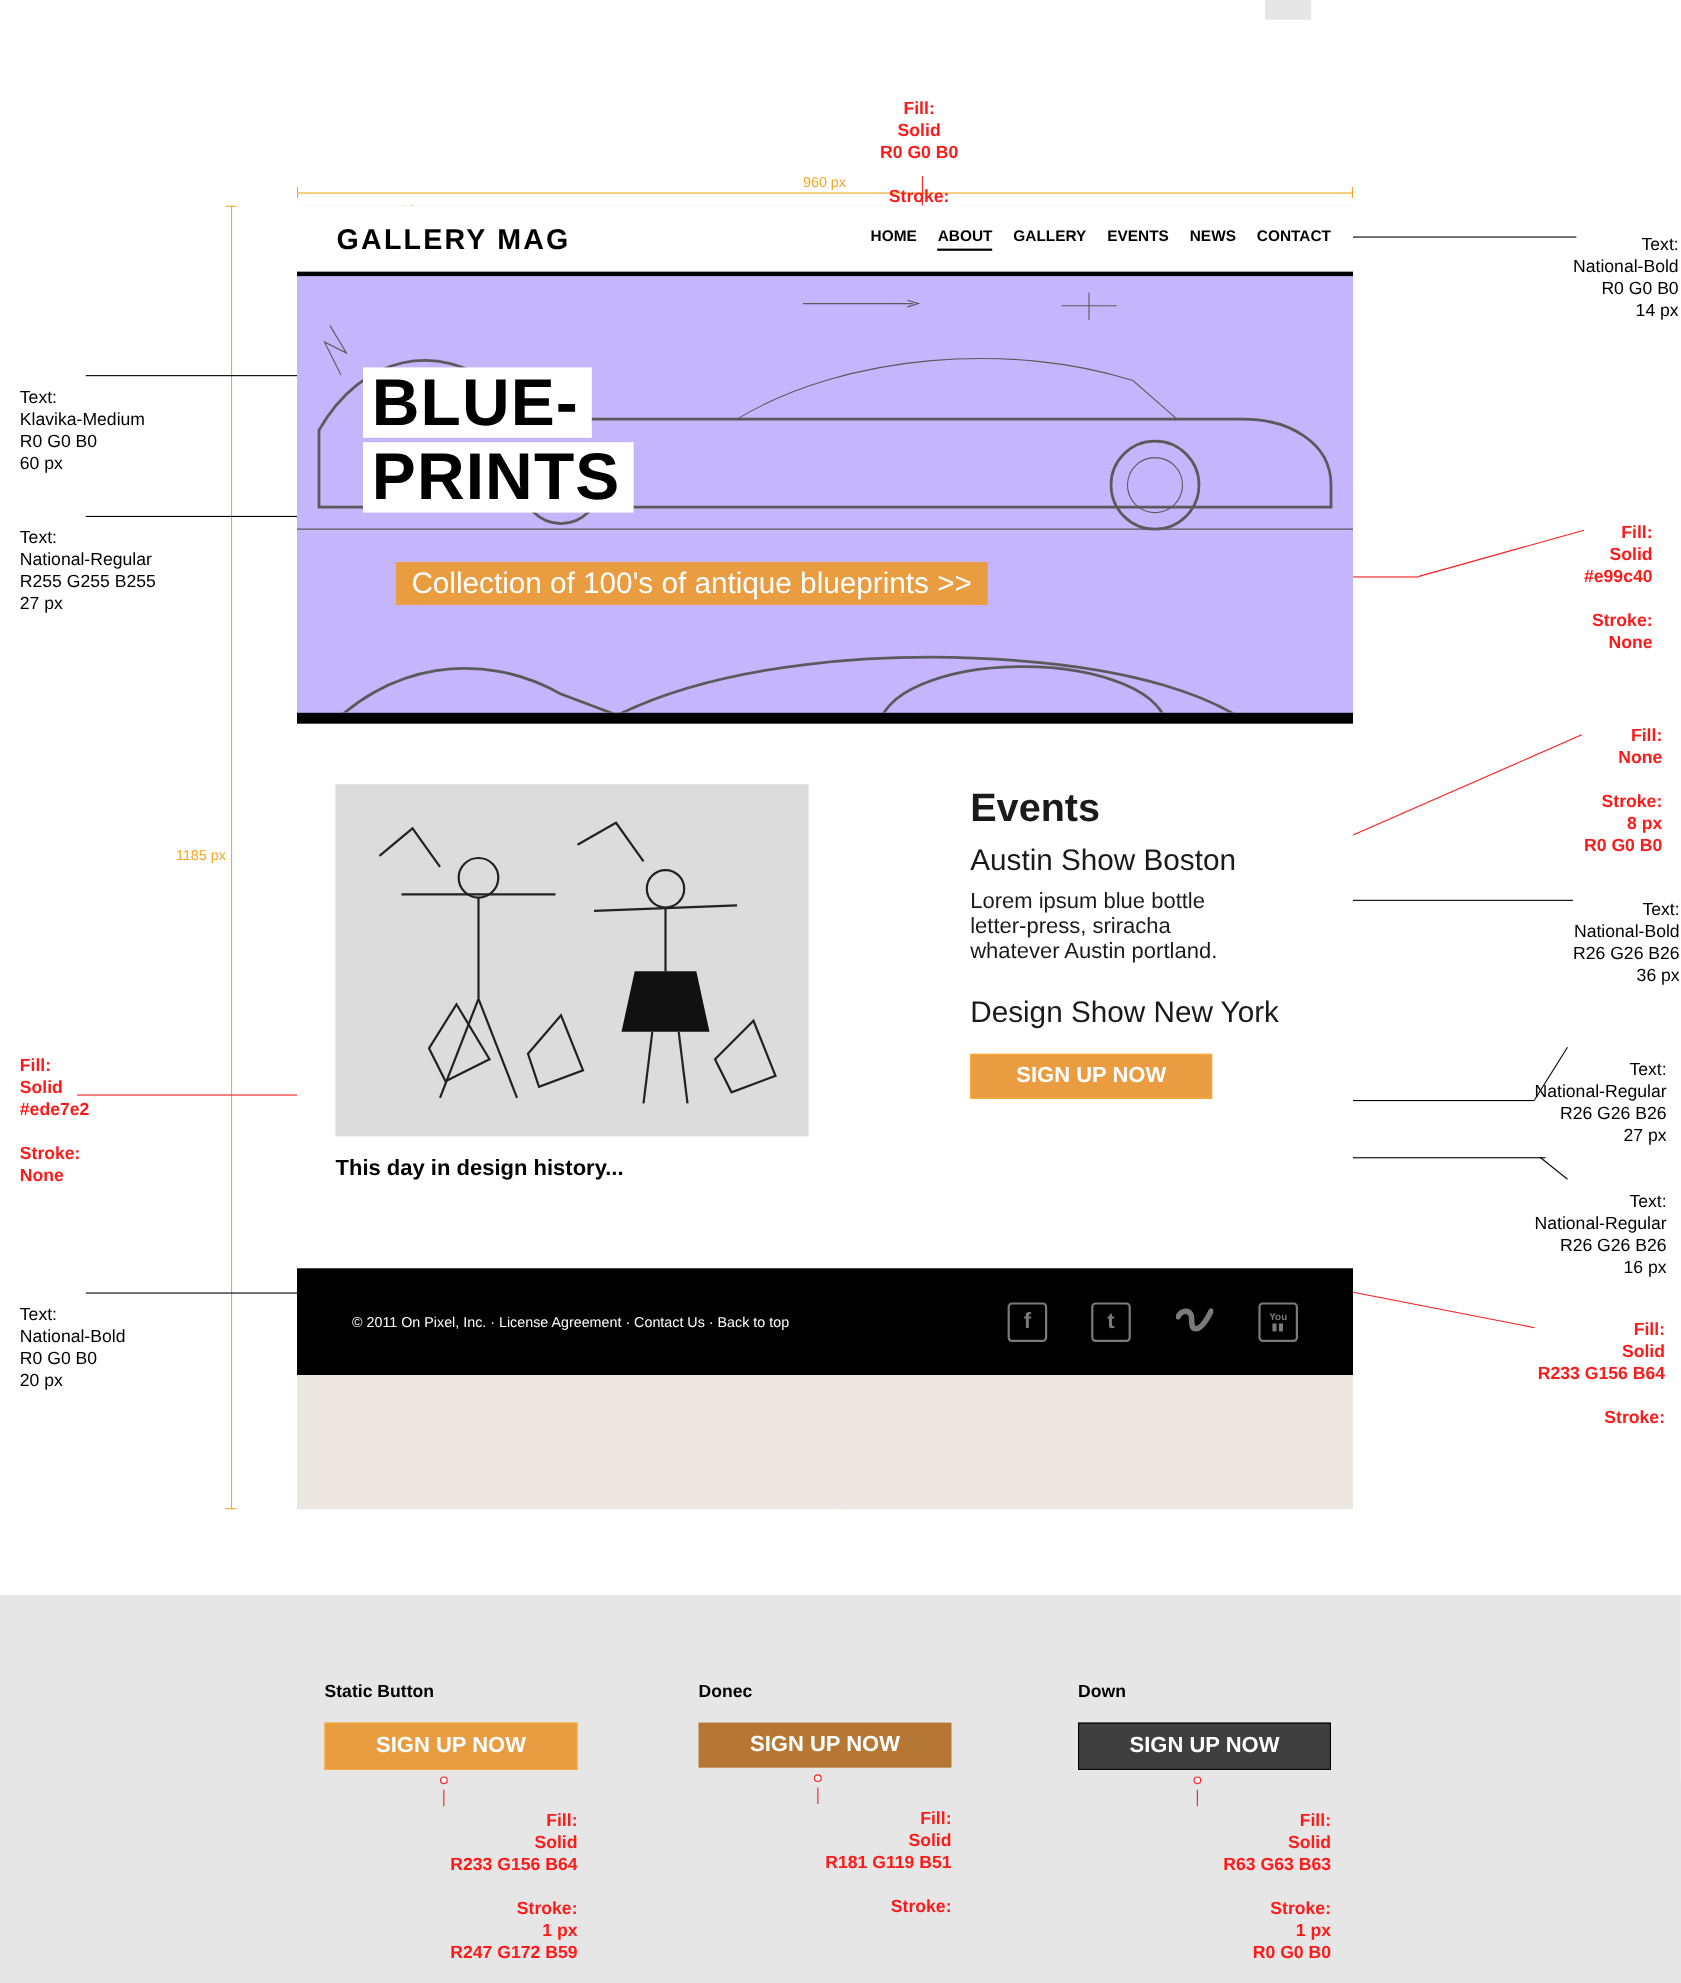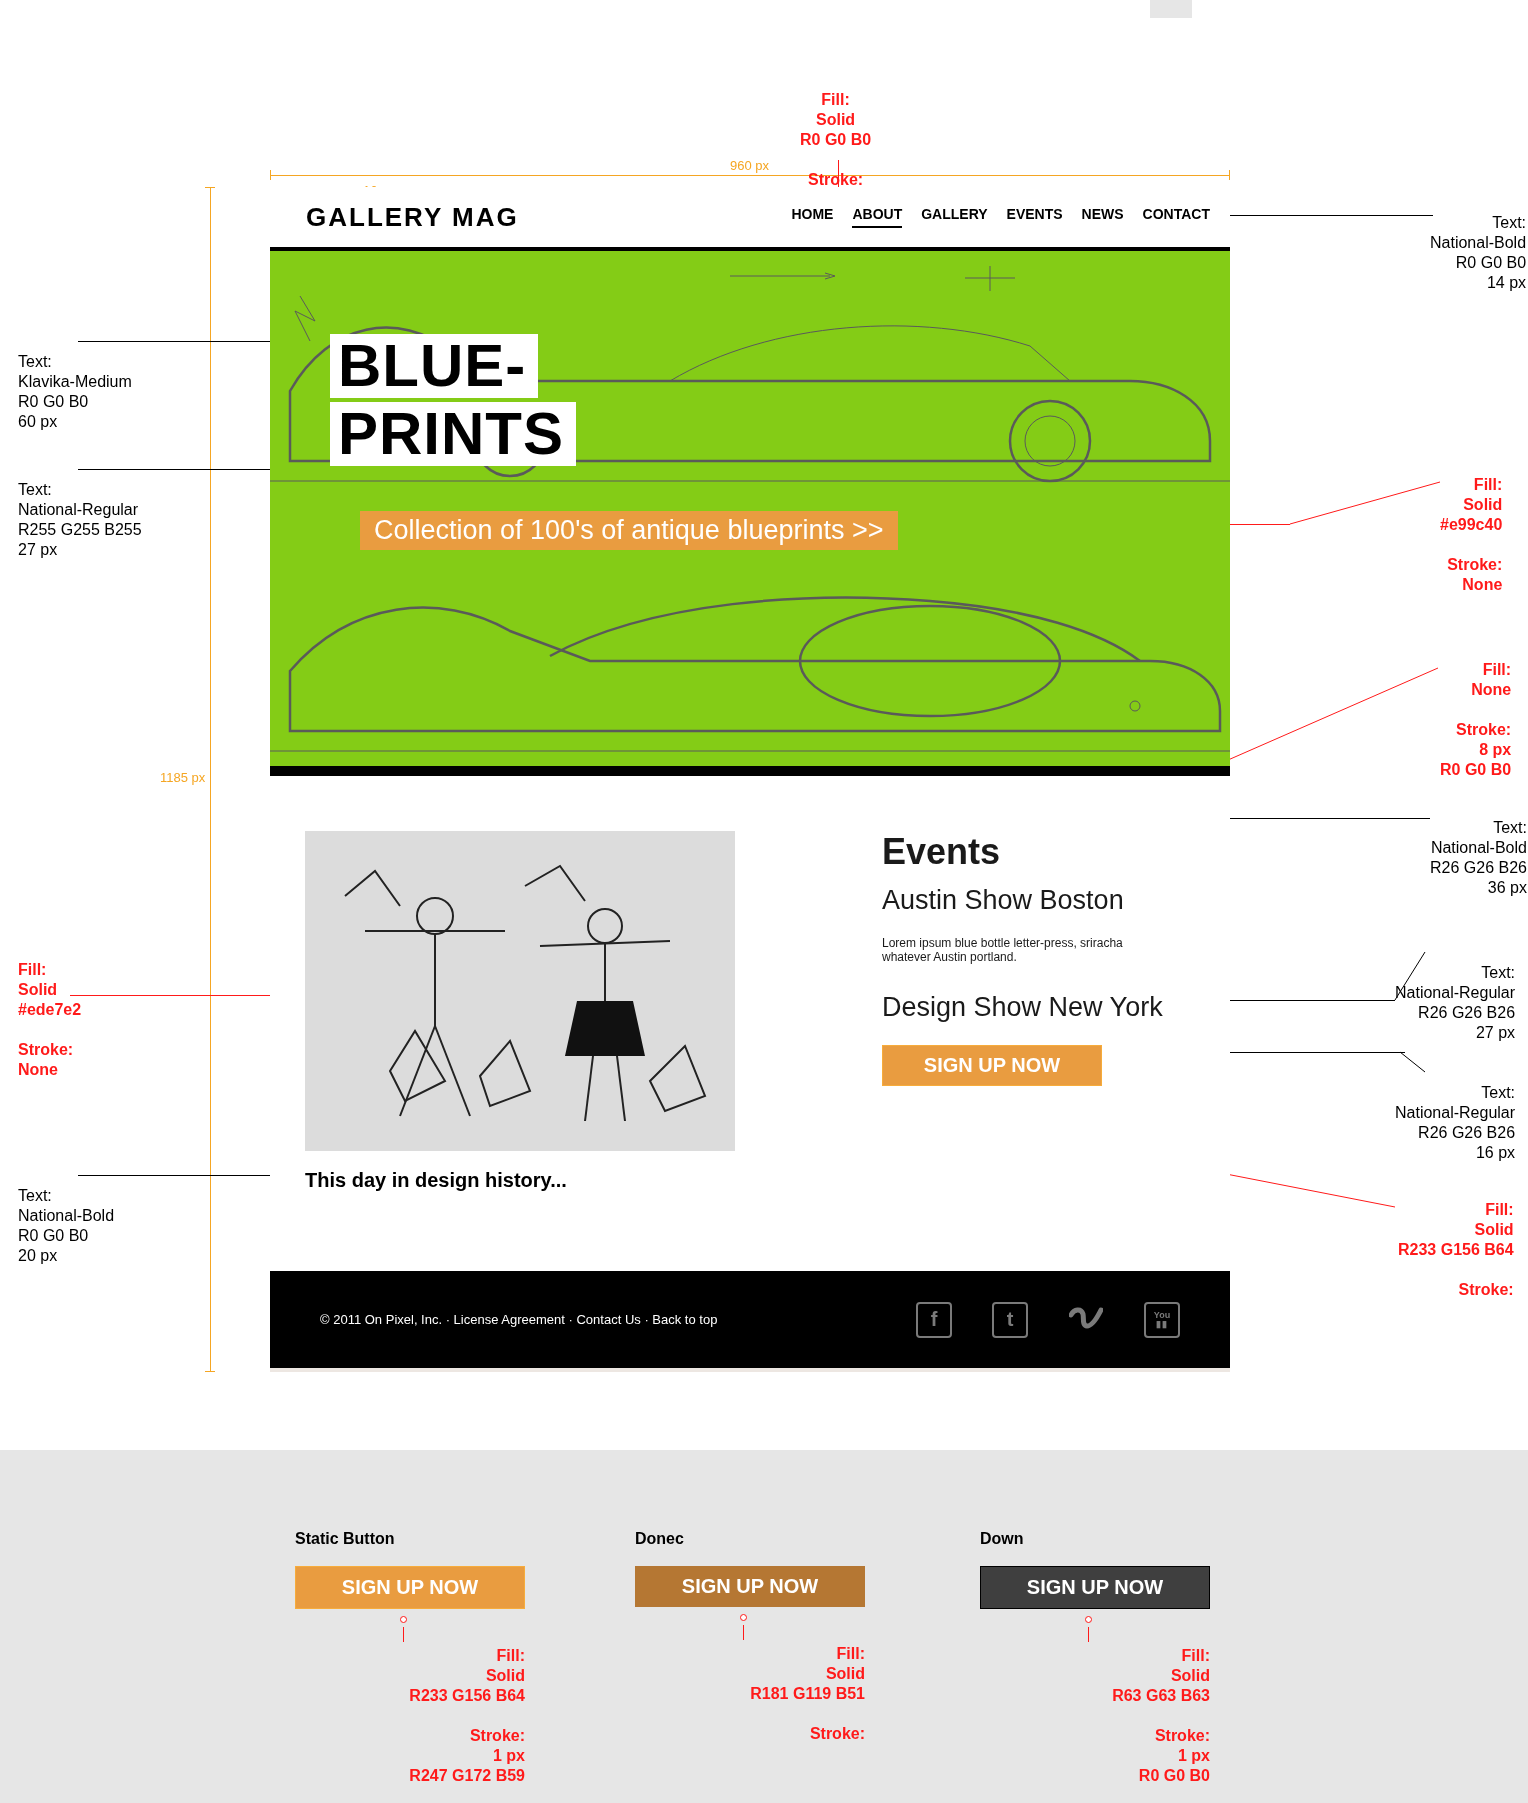--- a/index.html
+++ b/index.html
@@ -60,22 +60,22 @@
     text-decoration: none;
     padding-bottom: 4px;
     cursor: pointer;
   }
   .nav a.active {
     border-bottom: 2px solid #000;
   }
 
   .hero {
     position: relative;
-    height: 529px;
-    background: #84cc16;
+    height: 411px;
+    background: #c4b5fd;
     overflow: hidden;
     border-top: 4px solid #000;
     border-bottom: 10px solid #000;
   }
   .hero svg.blueprint { position:absolute; left:0; top:0; }
   .hero-title {
     position: absolute;
     left: 60px;
     top: 83px;
     font-size: 60px;
@@ -125,23 +125,23 @@
     color: #1a1a1a;
     margin-bottom: 12px;
   }
   .event-title {
     font-size: 27px;
     color: #1a1a1a;
     font-weight: 400;
     margin-top: 8px;
   }
   .event-body {
-    font-size: 12px;
+    font-size: 20px;
     color: #1a1a1a;
-    margin-top: 20px;
+    margin-top: 10px;
     max-width: 260px;
   }
   .signup-btn {
     display: inline-block;
     margin-top: 22px;
     margin-left: 0;
     width: 220px;
     background: #e99c40;
     border: 1px solid #f7ac3b;
     color: #fff;

